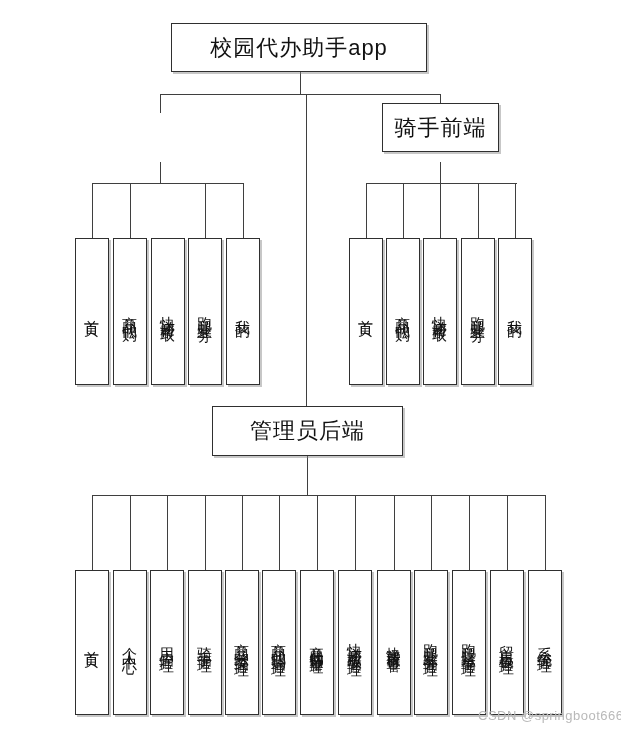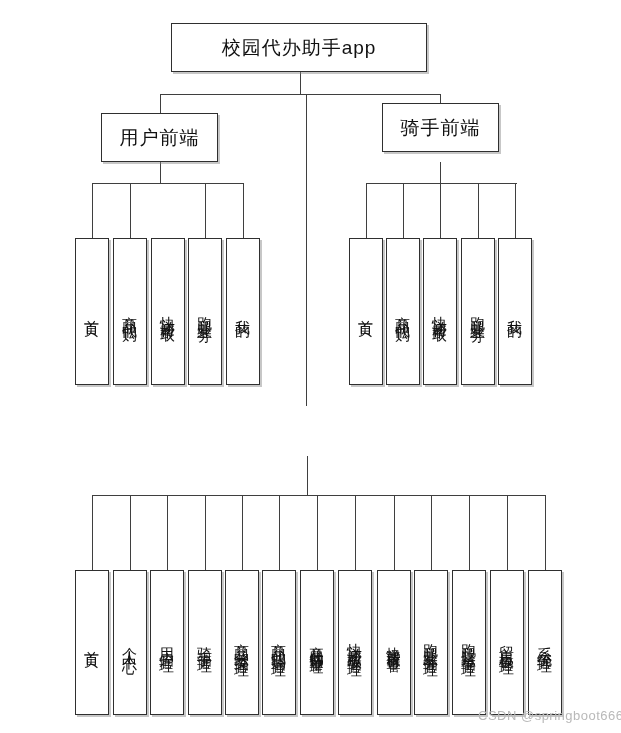--- a/index.html
+++ b/index.html
@@ -5,21 +5,21 @@
   html,body{margin:0;padding:0;background:#fff;}
   .stage{
     position:relative;width:621px;height:733px;background:#fff;overflow:hidden;
     font-family:"Liberation Sans","DejaVu Sans",sans-serif;color:#111;
   }
   .node{
     position:absolute;background:#fff;border:1px solid #2f2f2f;box-sizing:border-box;
     display:flex;align-items:center;justify-content:center;
     box-shadow:2px 2px 0 rgba(130,130,130,.45);
   }
-  .hbox{font-size:19px;letter-spacing:1px;}
+  .hbox{font-size:22px;letter-spacing:1px;}
   .vbox{width:34px;}
   .vtext{
     writing-mode:vertical-rl;text-orientation:upright;
     font-size:15px;letter-spacing:4px;line-height:1;white-space:nowrap;
   }
   .vtext.tight{font-size:14px;letter-spacing:2px;}
   .line{position:absolute;background:#3f3f3f;}
   .wm{
     position:absolute;left:478px;top:708px;font-size:13px;letter-spacing:.5px;
     color:#b9b9b9;white-space:nowrap;
@@ -63,23 +63,20 @@
   <i class="line" style="left:394px;top:496px;width:1px;height:74px"></i>
   <i class="line" style="left:431px;top:496px;width:1px;height:74px"></i>
   <i class="line" style="left:469px;top:496px;width:1px;height:74px"></i>
   <i class="line" style="left:507px;top:496px;width:1px;height:74px"></i>
   <i class="line" style="left:545px;top:496px;width:1px;height:74px"></i>
 
   <div class="node hbox" style="left:171px;top:23px;width:256px;height:49px">
     <span>校园代办助手app</span>
   </div>
 
-  <div class="node hbox" style="left:101px;top:113px;width:117px;height:49px">
-    <span>用户前端</span>
-  </div>
   <div class="node hbox" style="left:382px;top:103px;width:117px;height:49px">
     <span>骑手前端</span>
   </div>
 
   <div class="node vbox" style="left:75px;top:238px;height:147px">
     <span class="vtext">首页</span>
   </div>
   <div class="node vbox" style="left:113px;top:238px;height:147px">
     <span class="vtext">商品代购</span>
   </div>
@@ -102,20 +99,23 @@
   <div class="node vbox" style="left:423px;top:238px;height:147px">
     <span class="vtext">快递帮取</span>
   </div>
   <div class="node vbox" style="left:461px;top:238px;height:147px">
     <span class="vtext">跑腿业务</span>
   </div>
   <div class="node vbox" style="left:498px;top:238px;height:147px">
     <span class="vtext">我的</span>
   </div>
 
+  <div class="node hbox" style="left:212px;top:406px;width:191px;height:50px">
+    <span>管理员后端</span>
+  </div>
 
   <div class="node vbox" style="left:75px;top:570px;height:145px">
     <span class="vtext">首页</span>
   </div>
   <div class="node vbox" style="left:113px;top:570px;height:145px">
     <span class="vtext">个人中心</span>
   </div>
   <div class="node vbox" style="left:150px;top:570px;height:145px">
     <span class="vtext">用户管理</span>
   </div>

